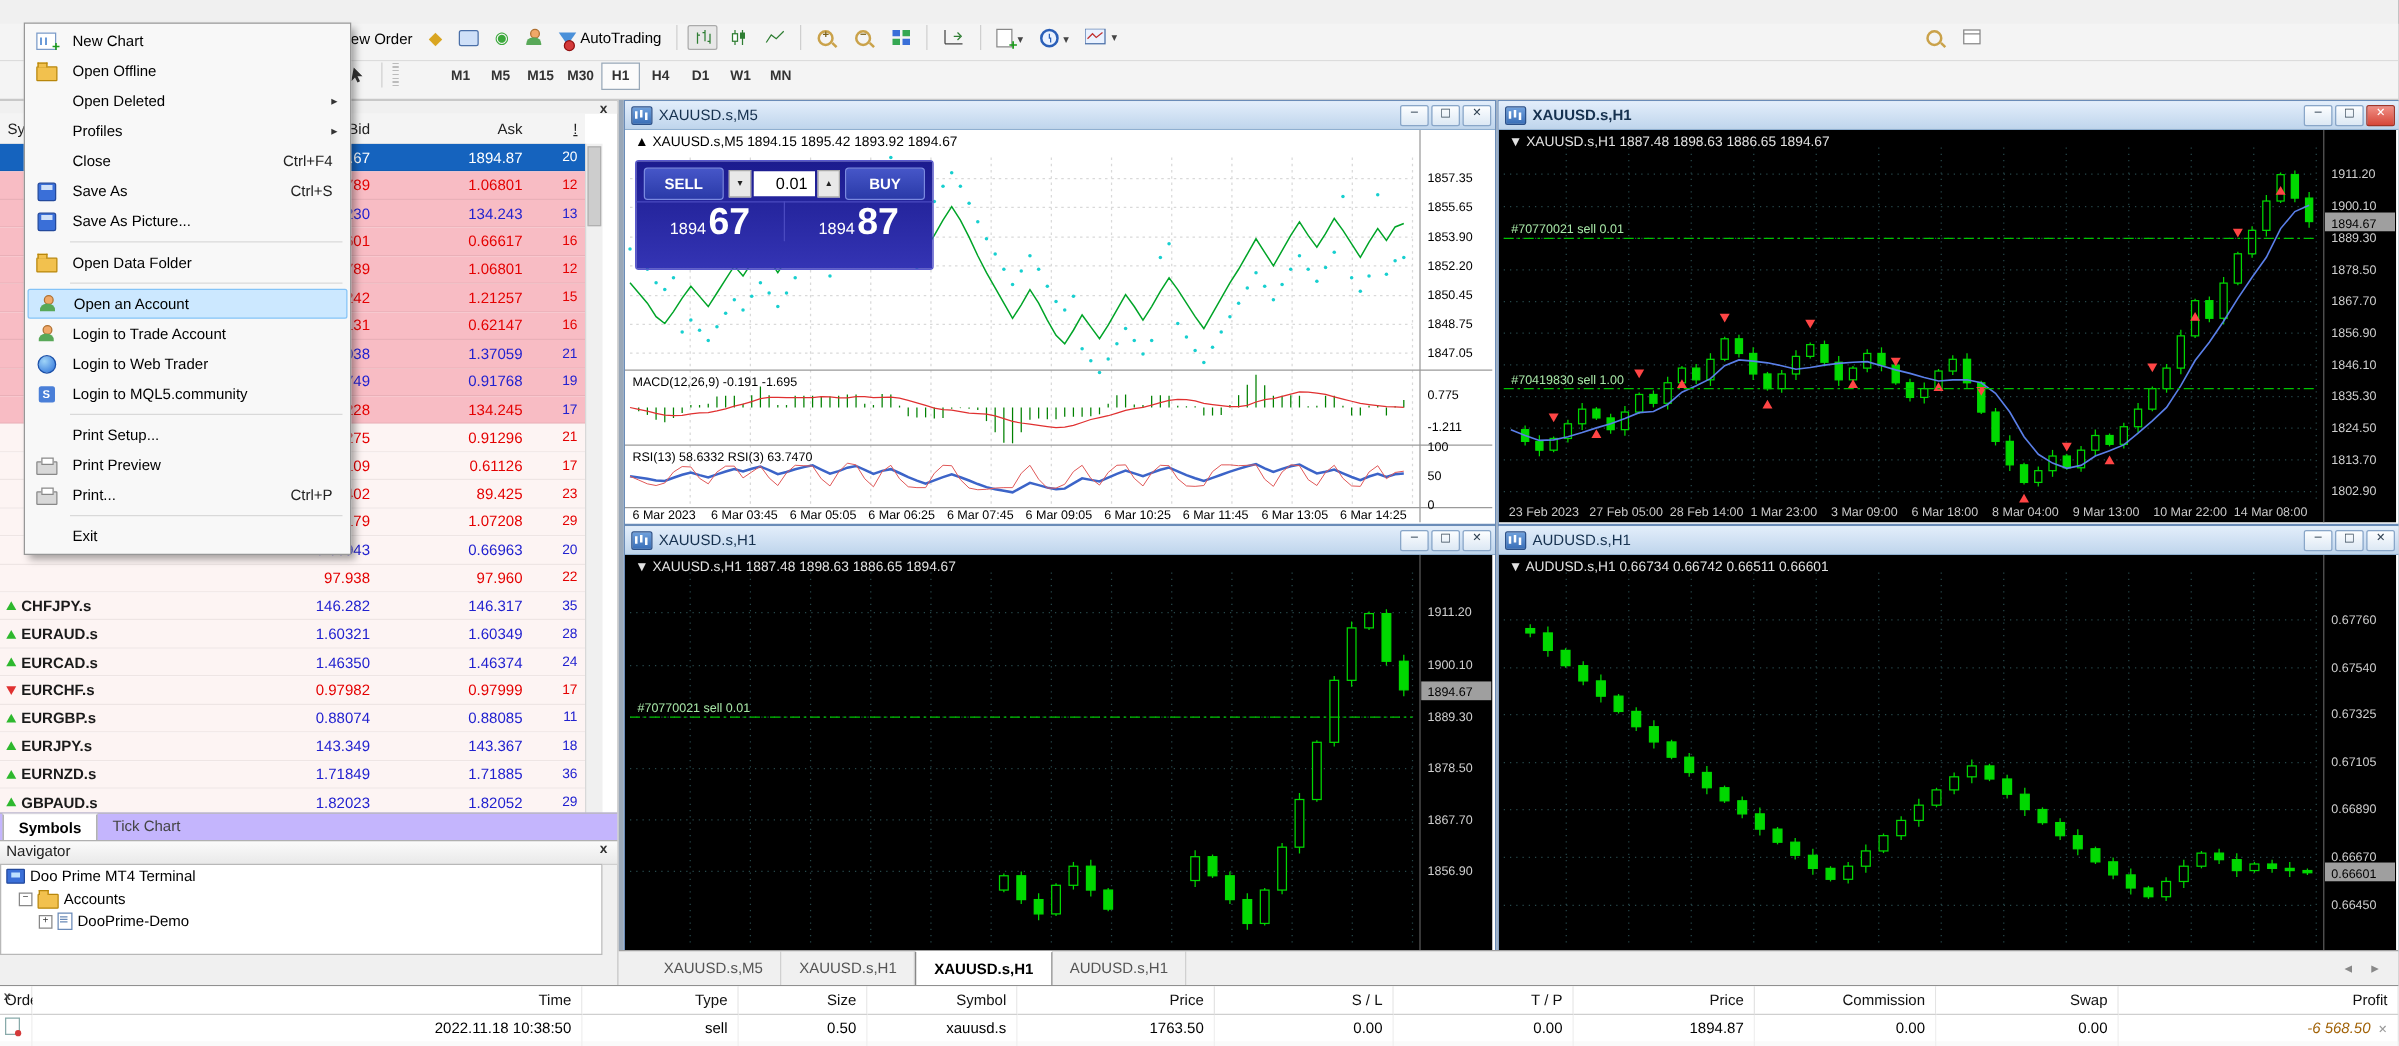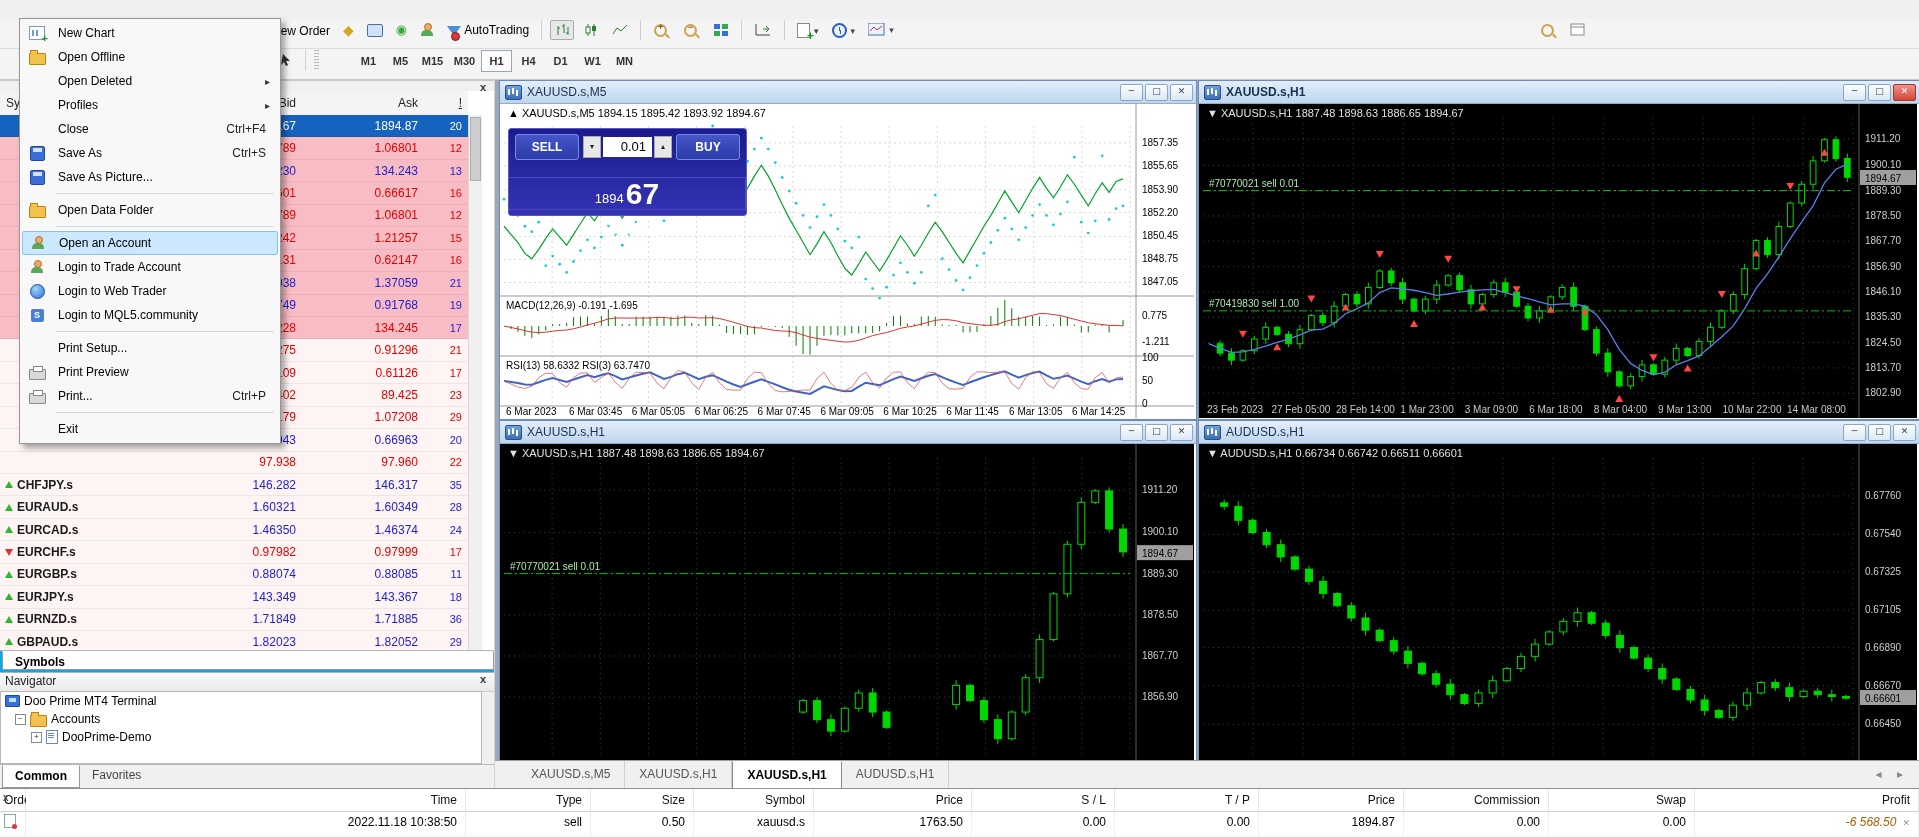--- a/index.html
+++ b/index.html
@@ -73,21 +73,21 @@
   .mw-row.pink{background:#f8bcc4;}
   .mw-row.light{background:#fdf4f3;}
   .mw-row.sel{background:#1563be;}
   .mw-row.sel .num,.mw-row.sel .spr,.mw-row.sel .sym{color:#fff;}
   .mw-row .blue{color:#2121cf;}
   .mw-row .red{color:#e40000;}
   .tri-up{width:0;height:0;border-left:4px solid transparent;border-right:4px solid transparent;border-bottom:7px solid #2eb82e;}
   .tri-down{width:0;height:0;border-left:4px solid transparent;border-right:4px solid transparent;border-top:7px solid #e03030;}
   .mw-scroll{position:absolute;right:12px;top:34px;width:13px;bottom:22px;background:#f0f0f0;border-left:1px solid #d8d8d8;}
   .mw-thumb{position:absolute;left:1px;right:1px;top:2px;height:62px;background:#cdcdcd;border:1px solid #b0b0b0;}
-  .mw-tabs{position:absolute;left:0;right:0;bottom:0;height:22px;background:#0ea5e9;border-top:1px solid #b8b8b8;display:flex;align-items:stretch;padding-left:2px;flex-direction:column;}
+  .mw-tabs{position:absolute;left:0;right:0;bottom:0;height:22px;background:#c4b5fd;border-top:1px solid #b8b8b8;display:flex;align-items:stretch;padding-left:2px;}
   .btab{padding:3px 12px 0 12px;color:#444;}
   .btab.active{background:#fff;border:1px solid #999;border-top-color:#f8f8f8;font-weight:bold;color:#000;}
   
   .navg{position:absolute;left:0;top:672px;width:494px;height:116px;background:#f0f0f0;border-right:1px solid #a8a8a8;}
   .nav-title{position:absolute;left:0;top:0;right:0;height:18px;background:linear-gradient(#fbfbfb,#e9e9e9);border-top:1px solid #b0b0b0;border-bottom:1px solid #cfcfcf;padding-left:5px;line-height:17px;color:#222;}
   .nav-close{position:absolute;right:8px;top:1px;font:bold 11px "Liberation Sans",sans-serif;color:#333;}
   .nav-tree{position:absolute;left:0;top:19px;right:12px;bottom:24px;background:#fff;border:1px solid #b8b8b8;overflow:hidden;}
   .tree-row{height:18px;display:flex;align-items:center;gap:4px;}
   .expand{width:9px;height:9px;border:1px solid #888;background:#fff;font:8px/7px "Liberation Mono",monospace;text-align:center;color:#333;flex:none;}
   .t-monitor{width:13px;height:10px;background:#3a6fd8;border:1px solid #23499c;border-radius:1px;}
@@ -108,21 +108,21 @@
   .cw-ico:before{content:"";position:absolute;left:2px;top:3px;width:2px;height:6px;background:#fff;box-shadow:4px -1px 0 #fff,8px 1px 0 #fff;}
   .cw-body{position:relative;flex:1;}
   .cw-body svg{position:absolute;left:0;top:0;}
   
   .oneclick{position:absolute;left:8px;top:24px;width:237px;height:86px;background:linear-gradient(#1b1b8e,#3434b4);border:1px solid #5858cc;border-radius:3px;color:#fff;z-index:5;}
   .oc-row1{display:flex;align-items:center;gap:4px;padding:5px 6px 0 6px;}
   .oc-btn{width:62px;height:24px;background:linear-gradient(#4656c8,#2a3aa8);border:1px solid #7a8ae0;border-radius:3px;color:#fff;text-align:center;line-height:24px;font-weight:bold;}
   .oc-spin{flex:1;display:flex;align-items:center;gap:2px;}
   .oc-arrow{width:16px;height:20px;background:#e8e8e8;border:1px solid #aaa;color:#222;font-size:8px;text-align:center;line-height:20px;}
   .oc-vol{flex:1;height:20px;background:#fff;color:#000;text-align:right;line-height:20px;padding-right:6px;font-size:13px;}
-  .oc-row2{display:flex;margin-top:17px;flex-direction:column;}
+  .oc-row2{display:flex;margin-top:1px;}
   .oc-price{flex:1;display:flex;align-items:flex-end;justify-content:center;gap:2px;border-top:1px solid #4a4ac0;padding-top:1px;}
   .oc-price .small{font-size:13px;padding-bottom:3px;}
   .oc-price .big{font-size:30px;font-weight:bold;line-height:30px;}
   .oc-price.left{border-right:1px solid #4a4ac0;}
   
   .ctabs{position:absolute;left:495px;right:0;top:760px;height:28px;background:#f0f0f0;border-top:1px solid #a0a0a0;display:flex;align-items:stretch;padding-left:22px;}
   .ctab{padding:6px 14px 0 14px;color:#555;border-right:1px solid #d0d0d0;}
   .ctab.active{background:#fff;border:1px solid #888;border-top-color:#fff;color:#000;font-weight:bold;}
   .ctab-arrows{margin-left:auto;padding:6px 10px 0 0;color:#888;letter-spacing:6px;}
   
@@ -497,24 +497,20 @@
         <div class="tree-row" style="padding-left: 14px;">
           <span class="expand">−</span>
           <span class="cico fold"></span>
           <span>Accounts</span>
         </div>
         <div class="tree-row" style="padding-left: 30px;">
           <span class="expand">+</span>
           <span class="cico t-page"></span>
           <span>DooPrime-Demo</span>
         </div>
-      </div>
-    <div class="nav-tabs" id="nav-tabs">
-        <span class="btab active">Common</span>
-        <span class="btab">Favorites</span>
       </div>
   </div>
 
   <div class="vsplit"></div>
 
   <div class="mdi">
     <div class="cwin" style="left:4px;top:0;width:696px;height:338px;">
       <div class="cw-title">
         <span class="cw-ico"></span>
         <span class="lbl">XAUUSD.s,M5</span>

